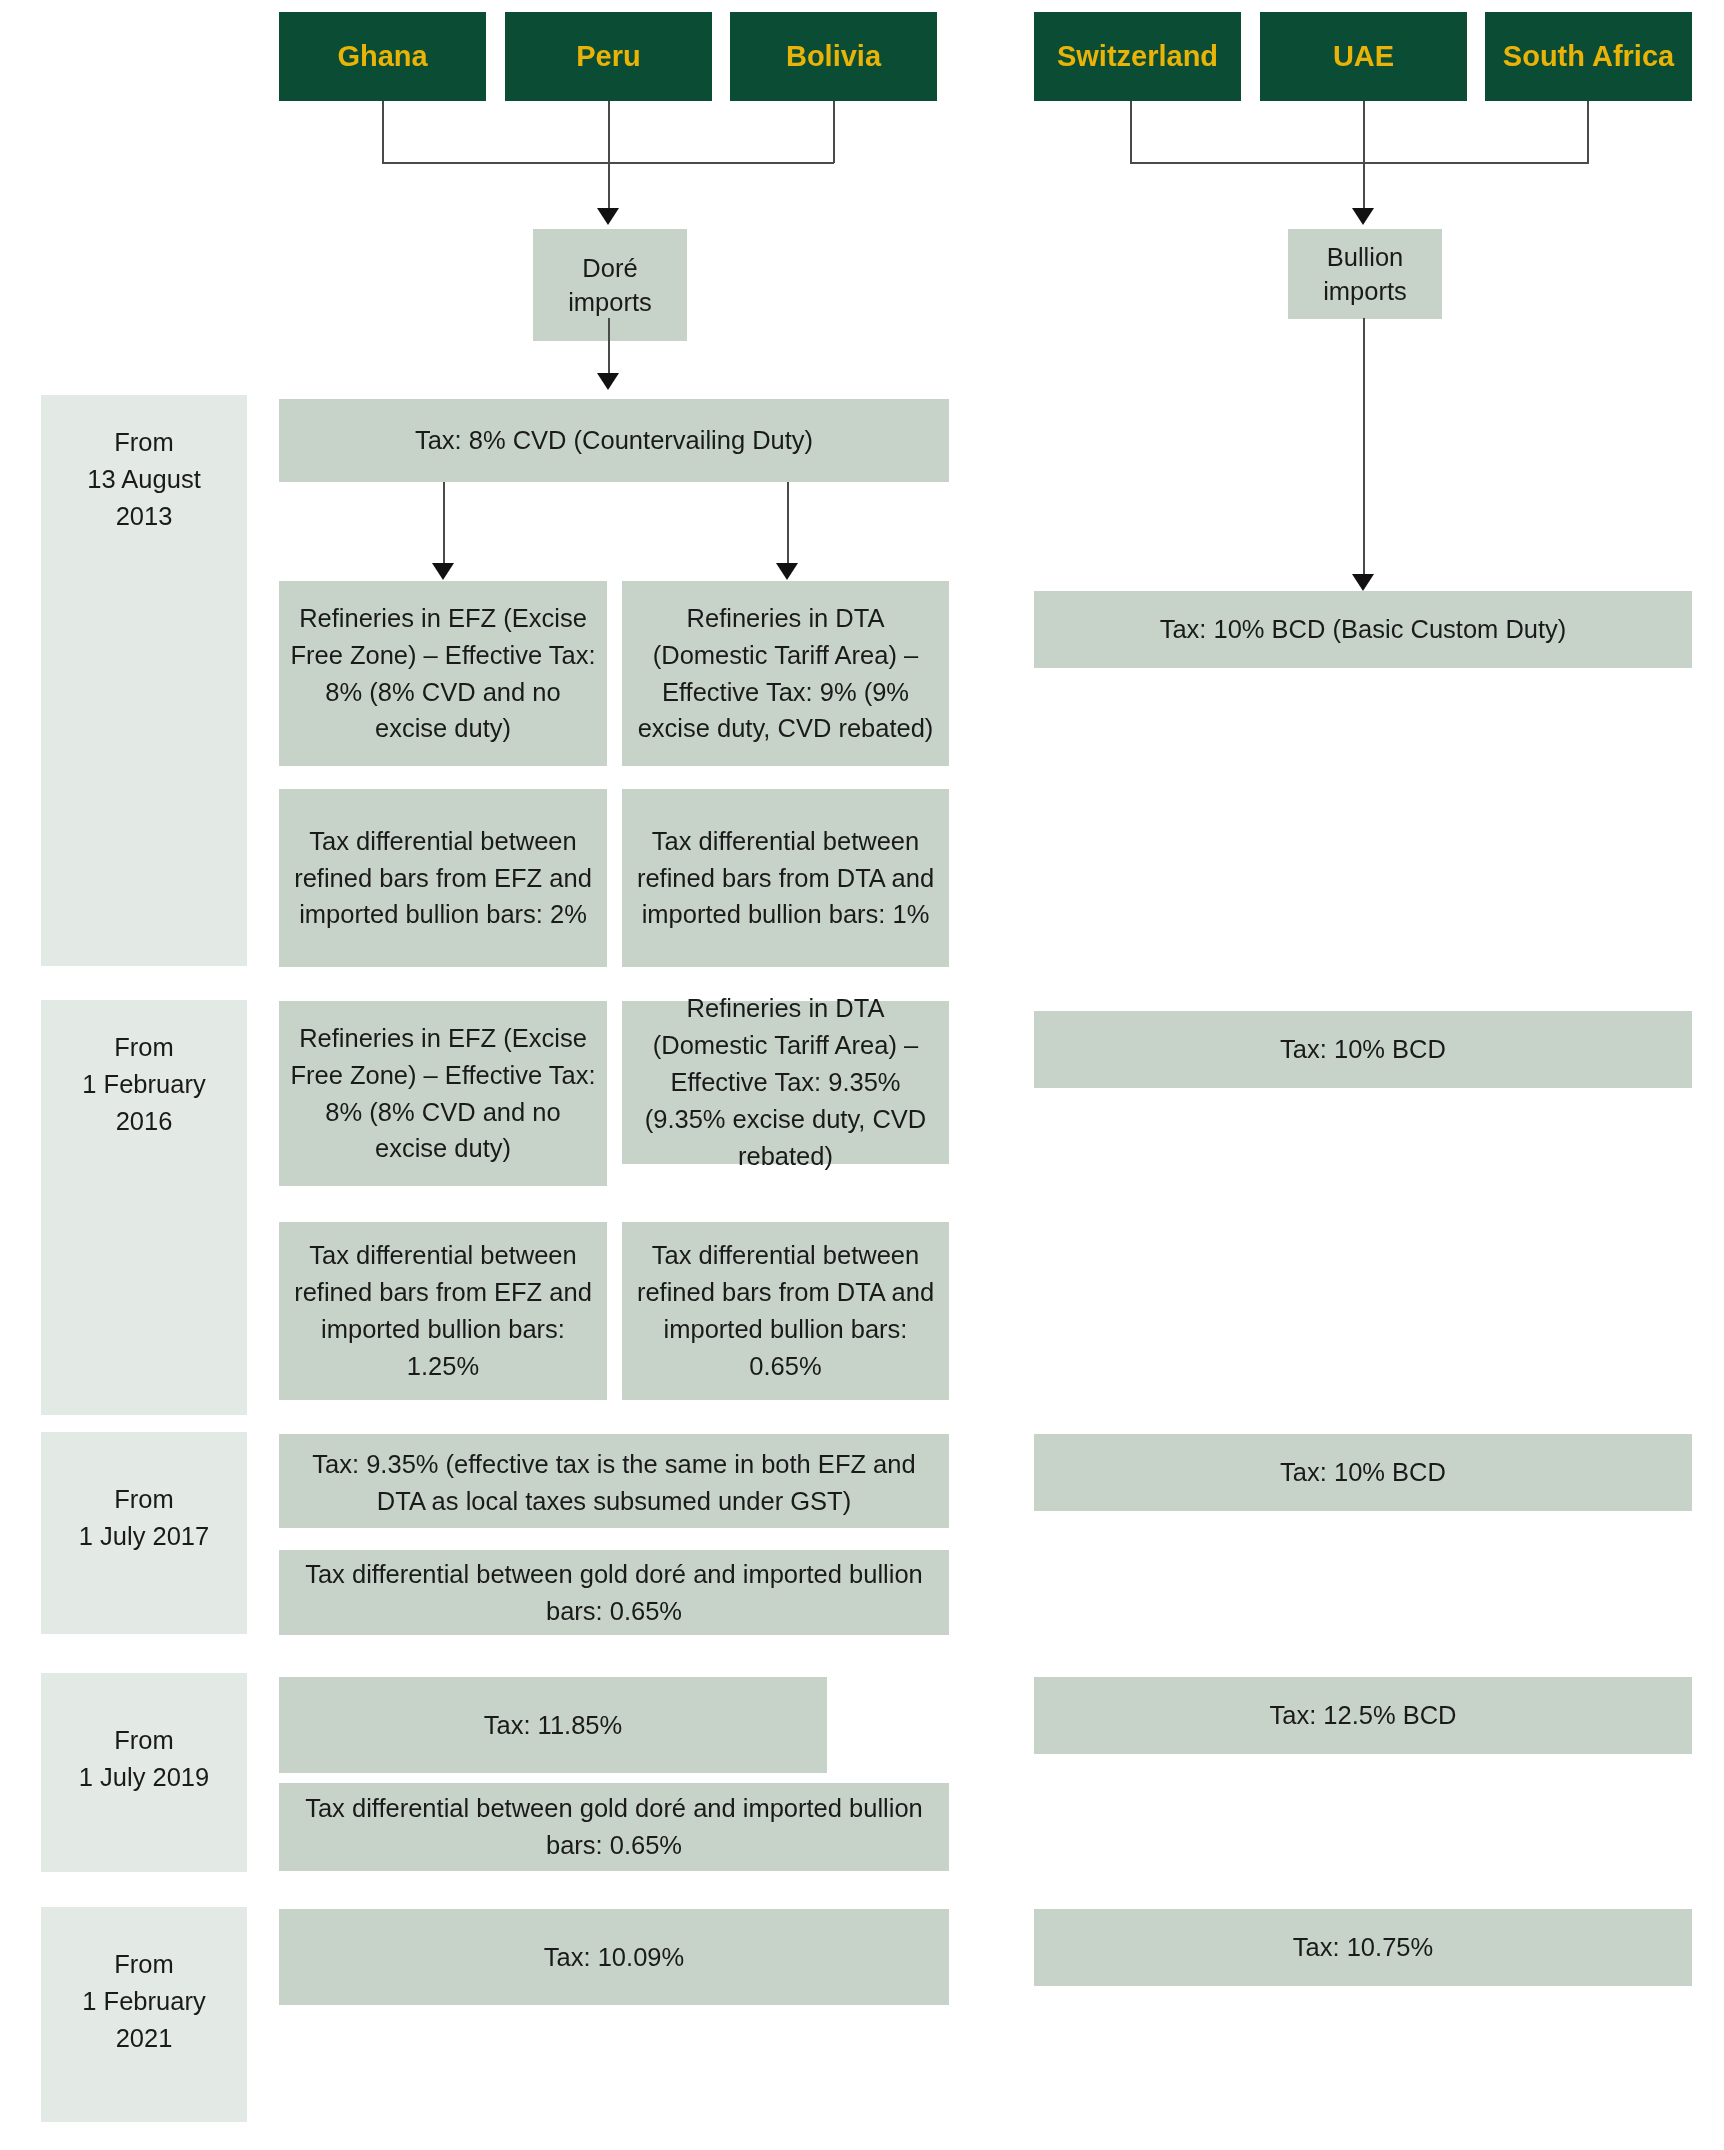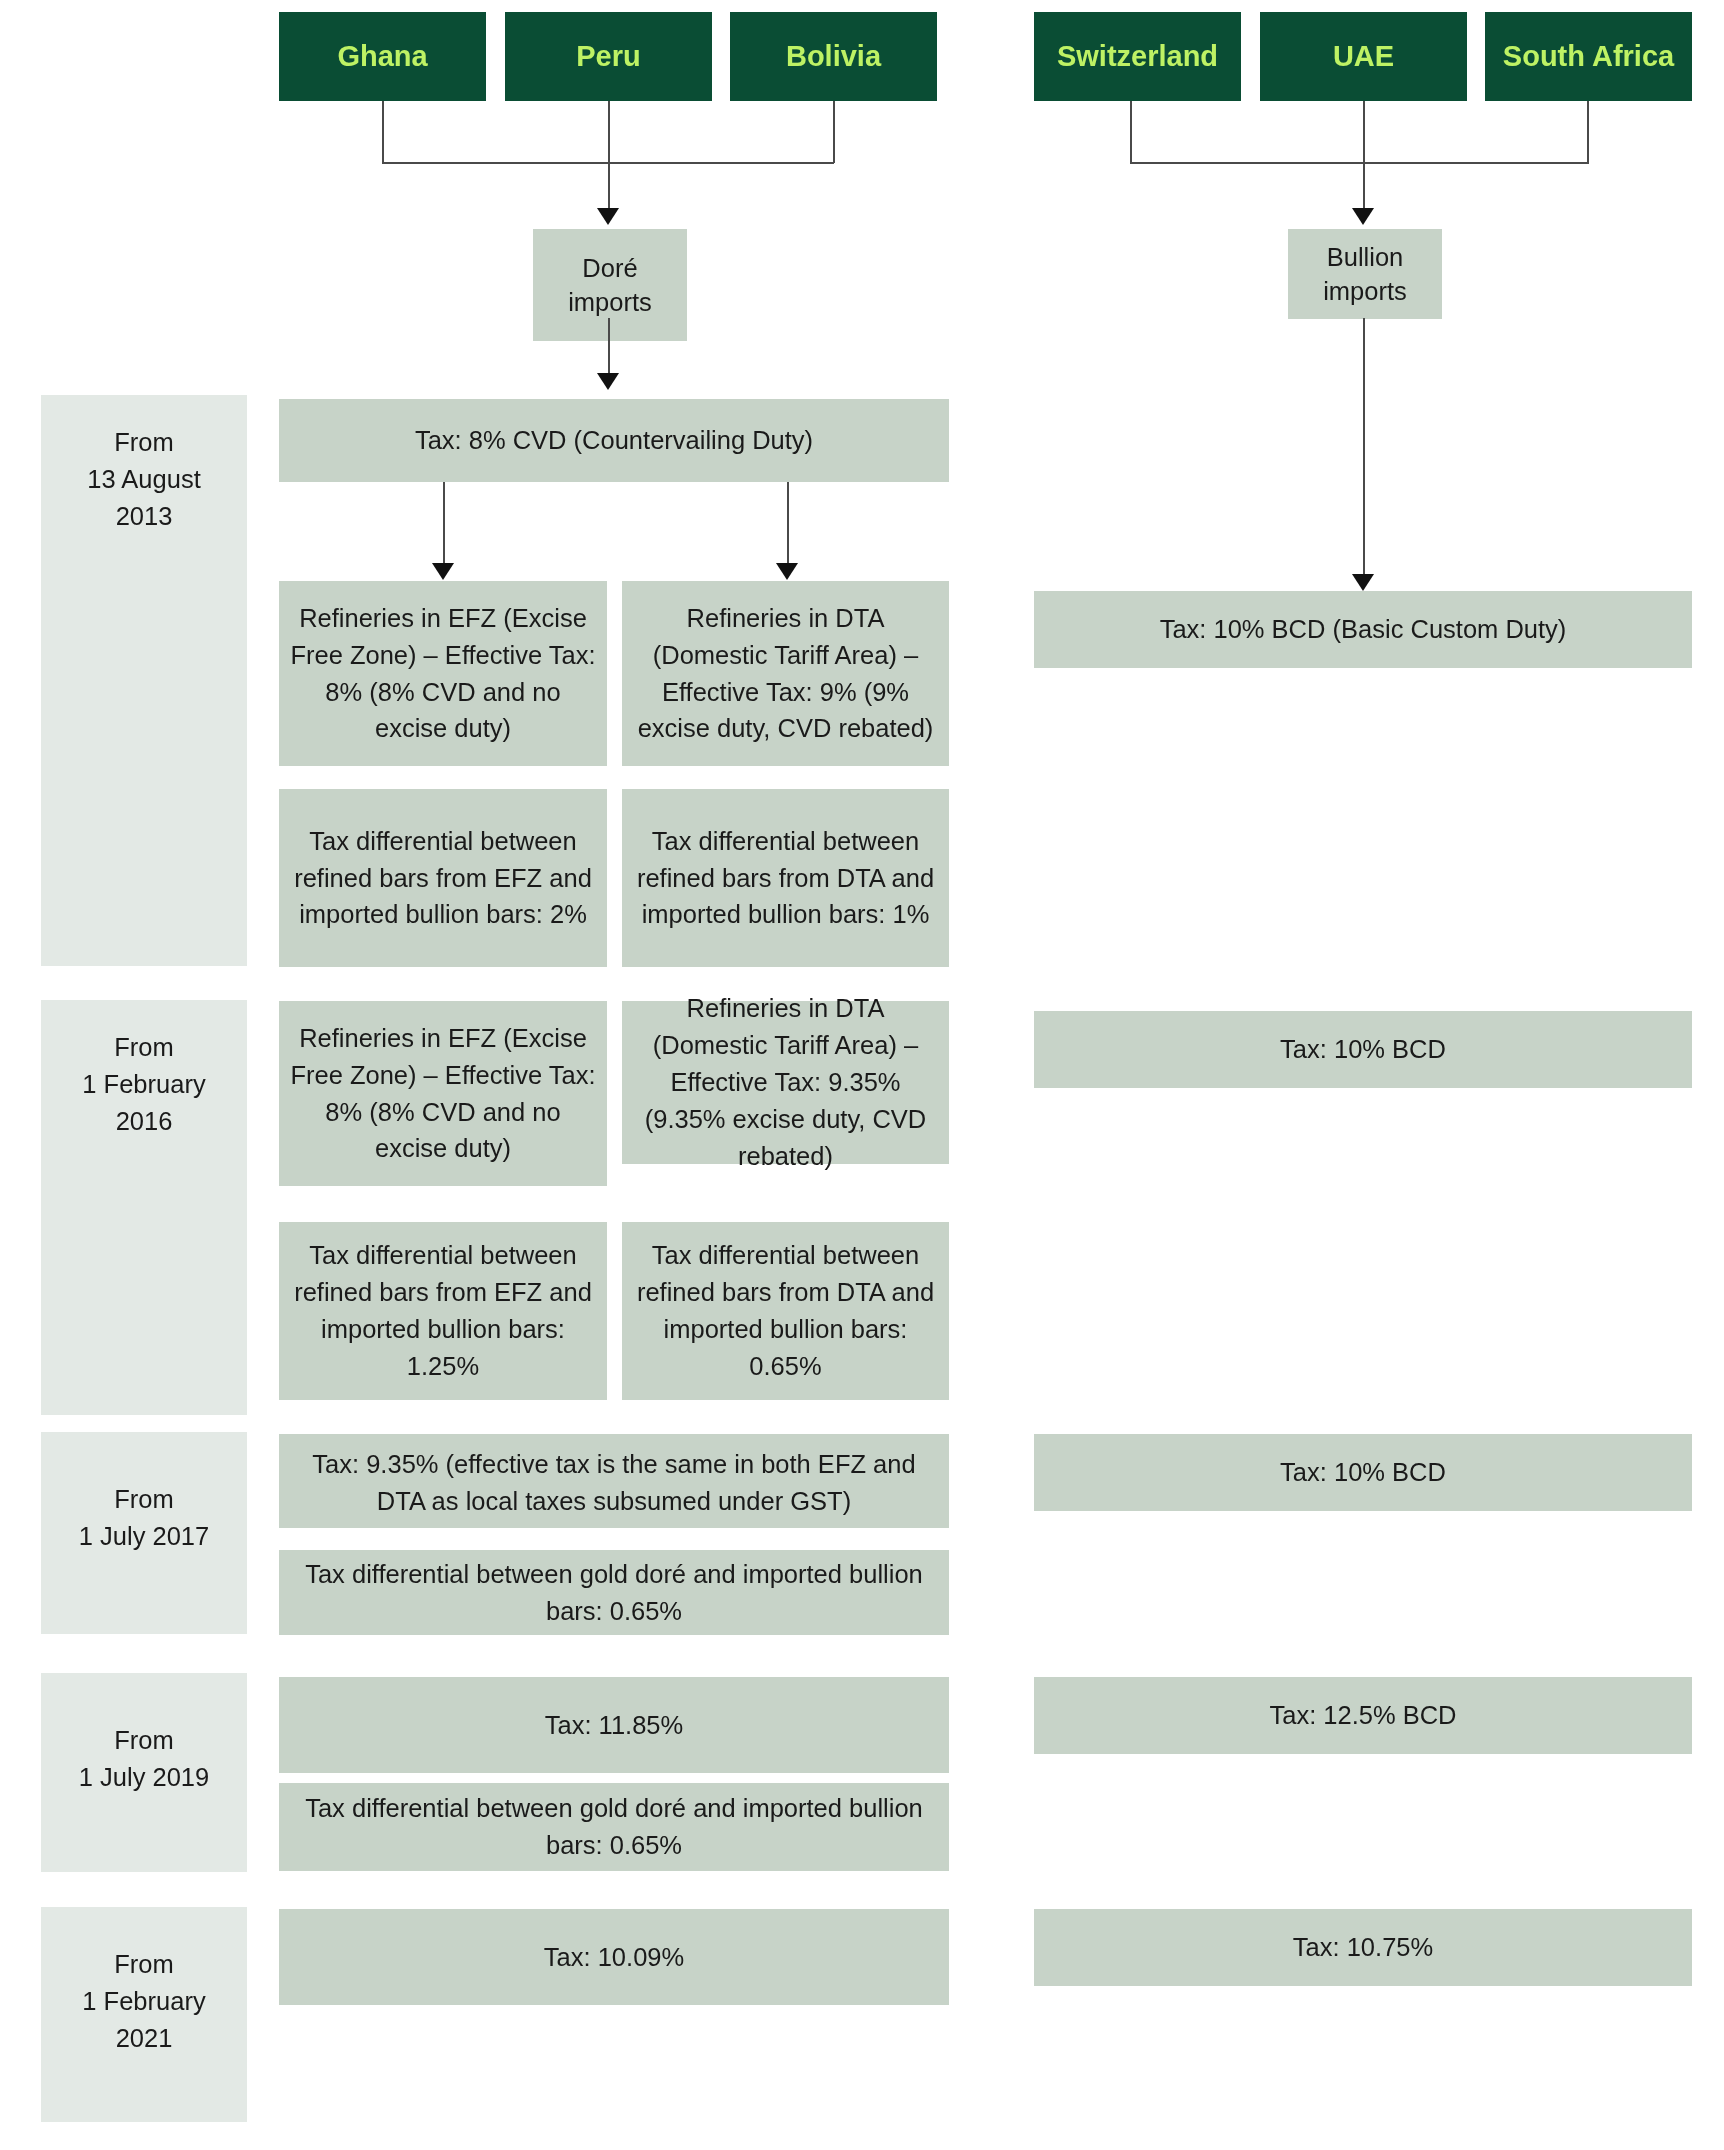--- a/index.html
+++ b/index.html
@@ -12,21 +12,21 @@
     width:1725px;
     height:2151px;
     background:#ffffff;
     overflow:hidden;
   }
   .abs{position:absolute;box-sizing:border-box;}
 
   
   .country{
     background:#0a4d34;
-    color:#bef264;
+    color:#eab308;
     font-weight:bold;
     font-size:29px;
     display:flex;
     align-items:center;
     justify-content:center;
     text-align:right;
     line-height:1.15;
   }
 
   
@@ -207,21 +207,21 @@
   <div class="abs tbox" style="left:279px;top:1434px;width:670px;height:94px;align-items:flex-end;">
     <span>Tax: 9.35% (effective tax is the same in both EFZ and DTA as local taxes subsumed under GST)</span>
   </div>
   <div class="abs tbox" style="left:279px;top:1550px;width:670px;height:85px;">
     <span>Tax differential between gold doré and imported bullion bars: 0.65%</span>
   </div>
   <div class="abs tbox" style="left:1034px;top:1434px;width:658px;height:77px;">
     <span>Tax: 10% BCD</span>
   </div>
 
-  <div class="abs tbox" style="left:279px;top:1677px;width:670px;height:96px;">
+  <div class="abs tbox" style="left:279px;top:1677px;width:548px;height:96px;">
     <span>Tax: 11.85%</span>
   </div>
   <div class="abs tbox" style="left:279px;top:1783px;width:670px;height:88px;">
     <span>Tax differential between gold doré and imported bullion bars: 0.65%</span>
   </div>
   <div class="abs tbox" style="left:1034px;top:1677px;width:658px;height:77px;">
     <span>Tax: 12.5% BCD</span>
   </div>
 
   <div class="abs tbox" style="left:279px;top:1909px;width:670px;height:96px;">

